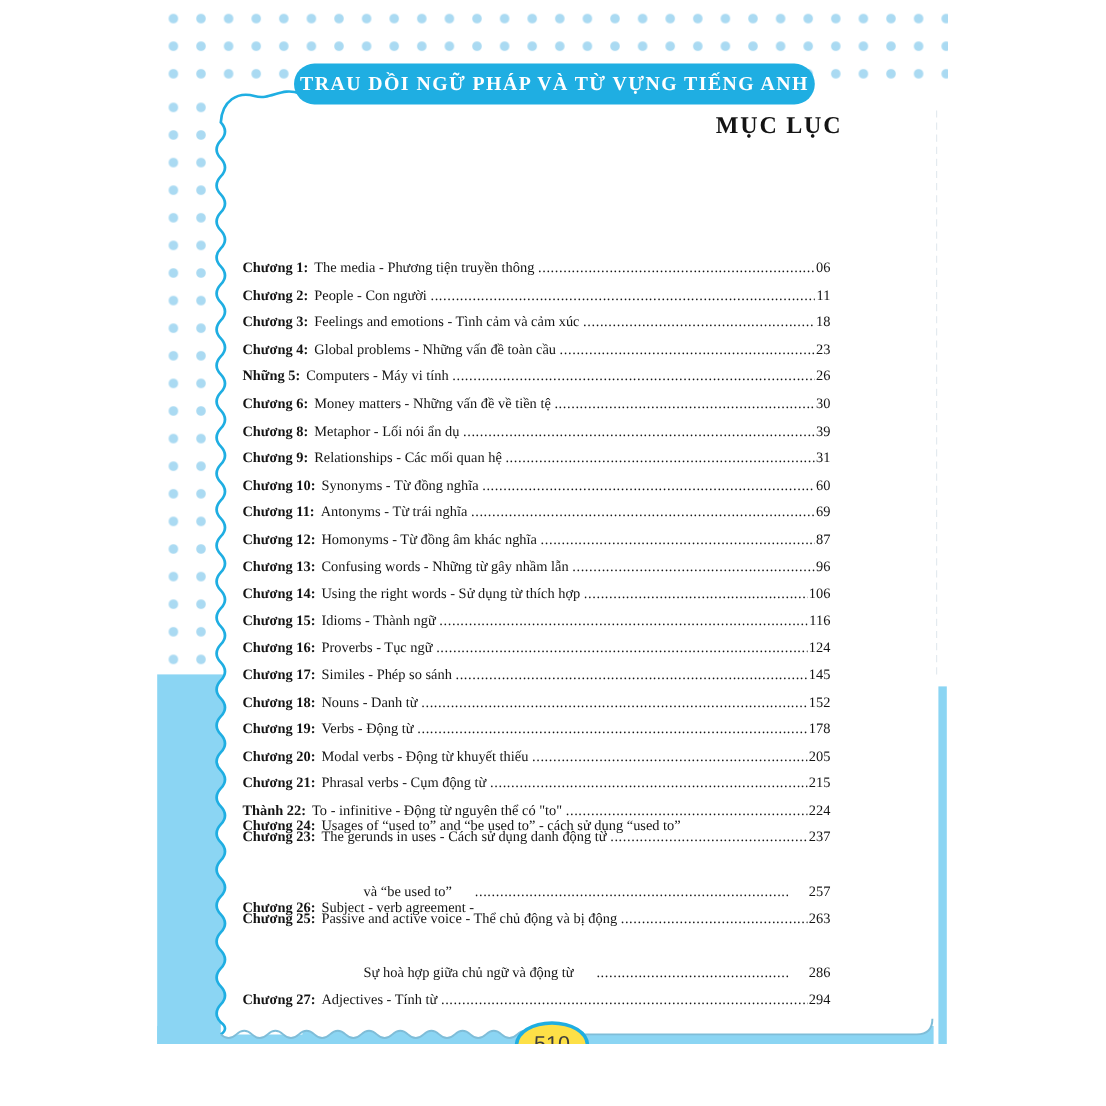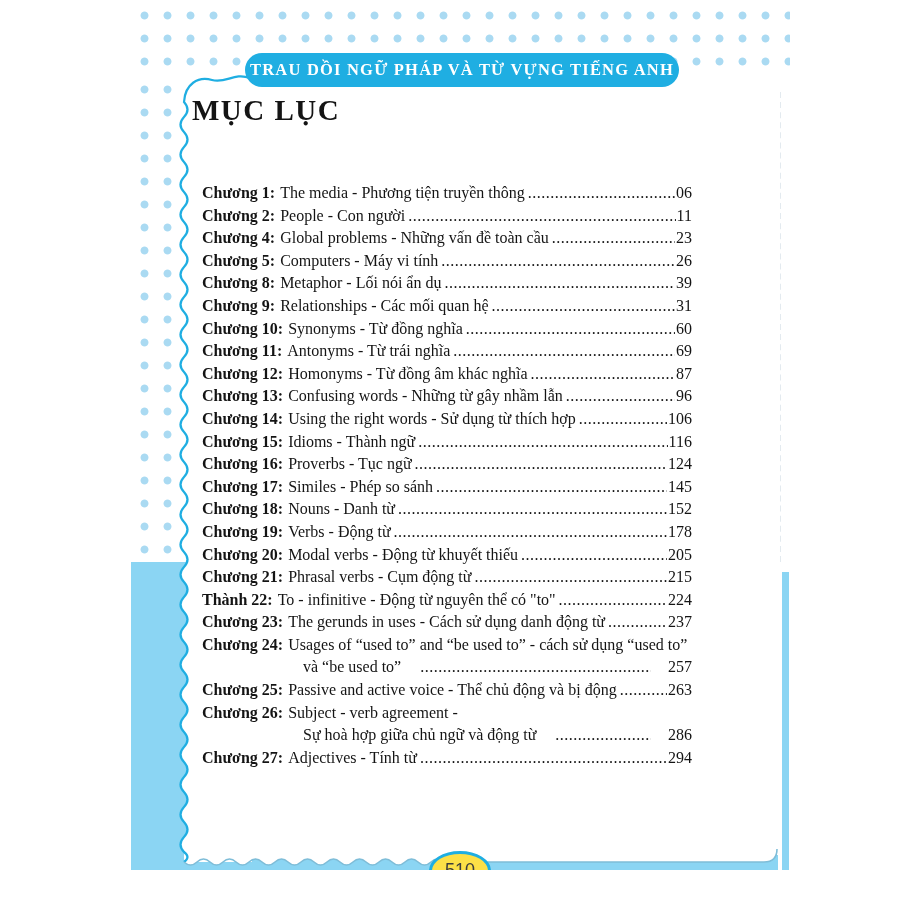--- a/index.html
+++ b/index.html
@@ -28,32 +28,32 @@
   .pill{
     position:absolute;left:245px;top:53px;width:434px;height:34px;border-radius:17px;
     background:var(--accent,#1FAEE2);display:flex;align-items:center;justify-content:center;
   }
   .pill span{
     color:#ffffff;font-weight:bold;font-size:16.5px;letter-spacing:1.2px;white-space:nowrap;
     font-family:"Liberation Serif", serif;
   }
   
   .title{
-    position:absolute;left:192px;top:94px;width:510px;margin:0;text-align:left;
-    font-size:29px;font-weight:bold;letter-spacing:1.5px;font-family:"Liberation Serif", serif;
-  }
-  
-  .toc{position:absolute;left:202px;top:184px;width:490px;font-size:16px;}
+    position:absolute;left:192px;top:94px;width:510px;margin:0;text-align:right;
+    font-size:20px;font-weight:bold;letter-spacing:1.5px;font-family:"Liberation Serif", serif;
+  }
+  
+  .toc{position:absolute;left:202px;top:184px;width:490px;font-size:12px;}
   .toc-row{display:flex;align-items:baseline;height:22.6px;white-space:nowrap;}
   .toc-row.cont{padding-left:101px;gap:16px;}
   .ch-label{font-weight:bold;margin-right:5px;flex:0 0 auto;}
   .ch-title{flex:0 0 auto;}
   .leader{flex:1 1 auto;overflow:hidden;min-width:6px;margin:0 1px 0 3px;letter-spacing:0.5px;}
   .leader::before{content:"................................................................................................................................";}
-  .ch-page{flex:0 0 auto;}
+  .ch-page{flex:0 0 auto;margin-top:32px;}
   
   .badge{
     position:absolute;left:429px;top:851px;width:56px;height:33px;border-radius:50%;
     background:#fde047;border:3.5px solid var(--accent,#1FAEE2);
     display:flex;align-items:center;justify-content:center;
   }
   .badge span{font-family:"Liberation Sans", sans-serif;font-size:18px;color:#3d3d3d;}
 </style>
 </head>
 <body>
@@ -88,30 +88,42 @@
     <span class="leader"></span>
     <span class="ch-page">06</span>
   </div>
       <div class="toc-row">
     <span class="ch-label">Chương 2:</span>
     <span class="ch-title">People - Con người</span>
     <span class="leader"></span>
     <span class="ch-page">11</span>
   </div>
       <div class="toc-row">
+    <span class="ch-label">Chương 3:</span>
+    <span class="ch-title">Feelings and emotions - Tình cảm và cảm xúc</span>
+    <span class="leader"></span>
+    <span class="ch-page">18</span>
+  </div>
+      <div class="toc-row">
     <span class="ch-label">Chương 4:</span>
     <span class="ch-title">Global problems - Những vấn đề toàn cầu</span>
     <span class="leader"></span>
     <span class="ch-page">23</span>
   </div>
       <div class="toc-row">
-    <span class="ch-label">Chương 5:</span>
+    <span class="ch-label">Những 5:</span>
     <span class="ch-title">Computers - Máy vi tính</span>
     <span class="leader"></span>
     <span class="ch-page">26</span>
+  </div>
+      <div class="toc-row">
+    <span class="ch-label">Chương 6:</span>
+    <span class="ch-title">Money matters - Những vấn đề về tiền tệ</span>
+    <span class="leader"></span>
+    <span class="ch-page">30</span>
   </div>
       <div class="toc-row">
     <span class="ch-label">Chương 8:</span>
     <span class="ch-title">Metaphor - Lối nói ẩn dụ</span>
     <span class="leader"></span>
     <span class="ch-page">39</span>
   </div>
       <div class="toc-row">
     <span class="ch-label">Chương 9:</span>
     <span class="ch-title">Relationships - Các mối quan hệ</span>

